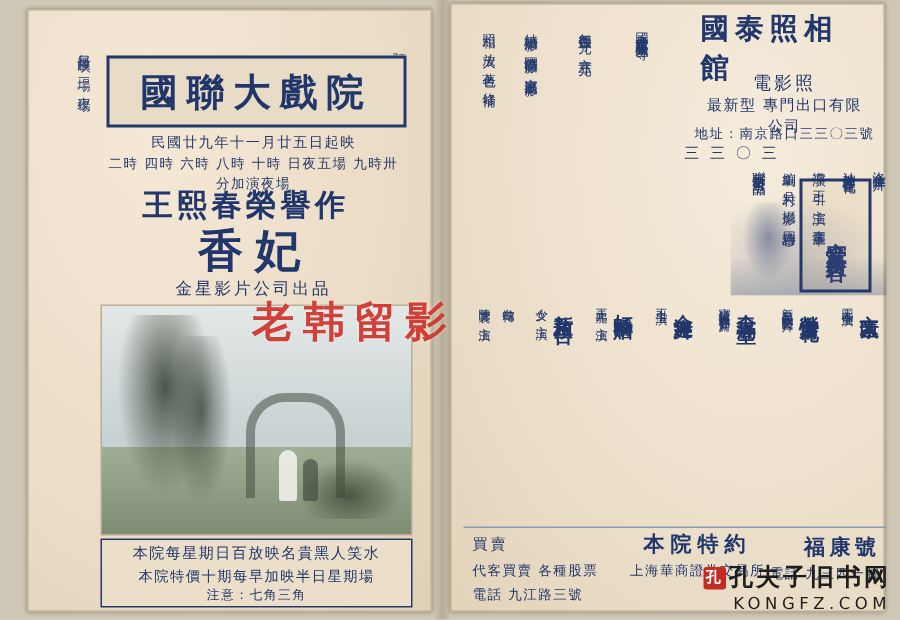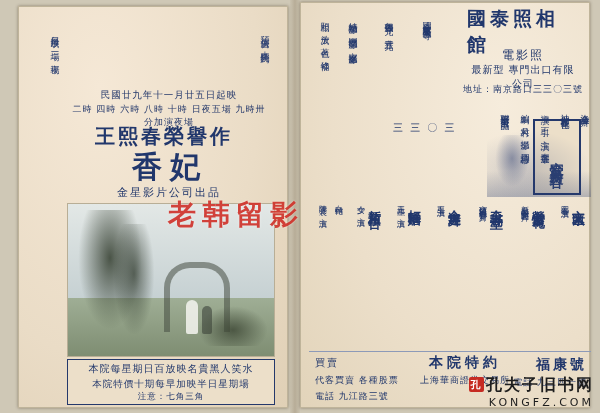--- a/index.html
+++ b/index.html
@@ -129,22 +129,22 @@
   }
   #cathay-sub2{
     position:absolute;right:10px;top:60px;width:112px;text-align:center;
     font-size:10px;color:#21376c;letter-spacing:1px;
   }
   #cathay-addr{
     position:absolute;right:6px;top:80px;width:190px;text-align:right;
     font-size:9px;color:#21376c;letter-spacing:1px;
   }
   #cathay-phone{
-    position:absolute;right:6px;top:92px;width:190px;text-align:left;
-    font-size:10px;color:#21376c;letter-spacing:2px;margin-top:26px;
+    position:absolute;right:6px;top:92px;width:190px;text-align:center;
+    font-size:10px;color:#21376c;letter-spacing:2px;
   }
   .vcol{
     position:absolute;font-size:9px;line-height:11px;color:#21376c;
   }
   #stamp-box{
     position:absolute;right:8px;top:116px;width:44px;height:72px;
     border:2px solid #24386b;background:#ecdfc9;
     display:flex;align-items:center;justify-content:center;
   }
   #stamp-box .v{font-size:14px;font-weight:bold;letter-spacing:3px;}
@@ -235,20 +235,23 @@
 </head>
 <body>
 
 <div id="sheet">
 
   <div class="panel" id="leftpanel">
 
     <div class="lt-side v" style="left:240px;top:22px;height:96px;font-size:9px;">預演廣告 本院特約</div>
     <div class="lt-side v" style="left:30px;top:22px;height:96px;font-size:9px;">每日放映 三場 夜場</div>
 
+    <div id="theatre-title">
+      <span>國聯大戲院</span>
+    </div>
 
     <div id="date-line">民國廿九年十一月廿五日起映</div>
     <div id="date-line2">二時 四時 六時 八時 十時 日夜五場 九時卅分加演夜場</div>
 
     <div id="honor-line">王熙春榮譽作</div>
     <div id="film-name">香妃</div>
     <div id="company-line">金星影片公司出品</div>
 
     <div id="photo">
       <div class="sky"></div>

